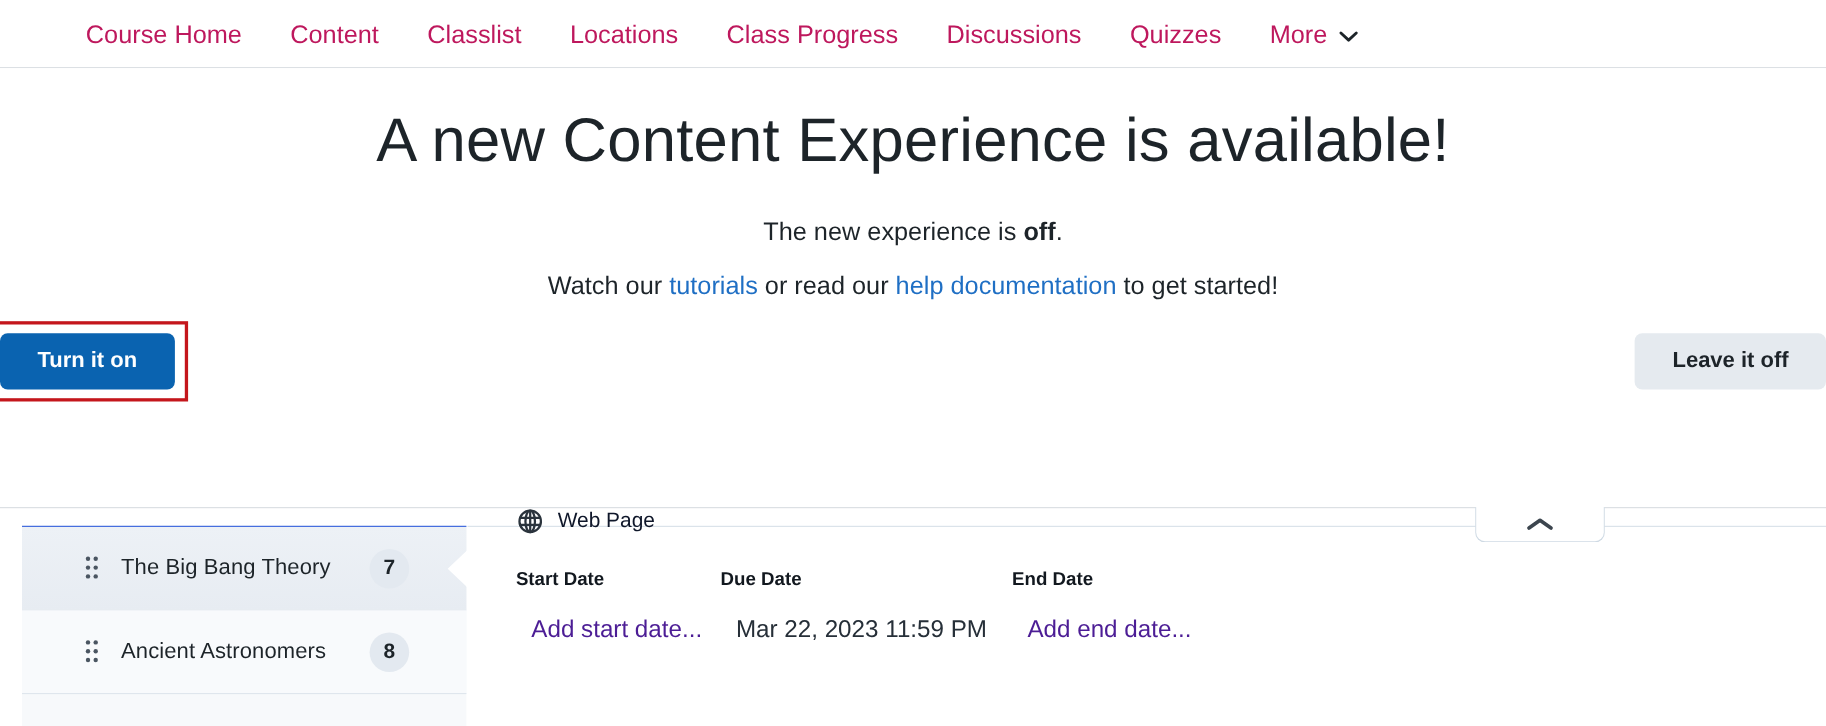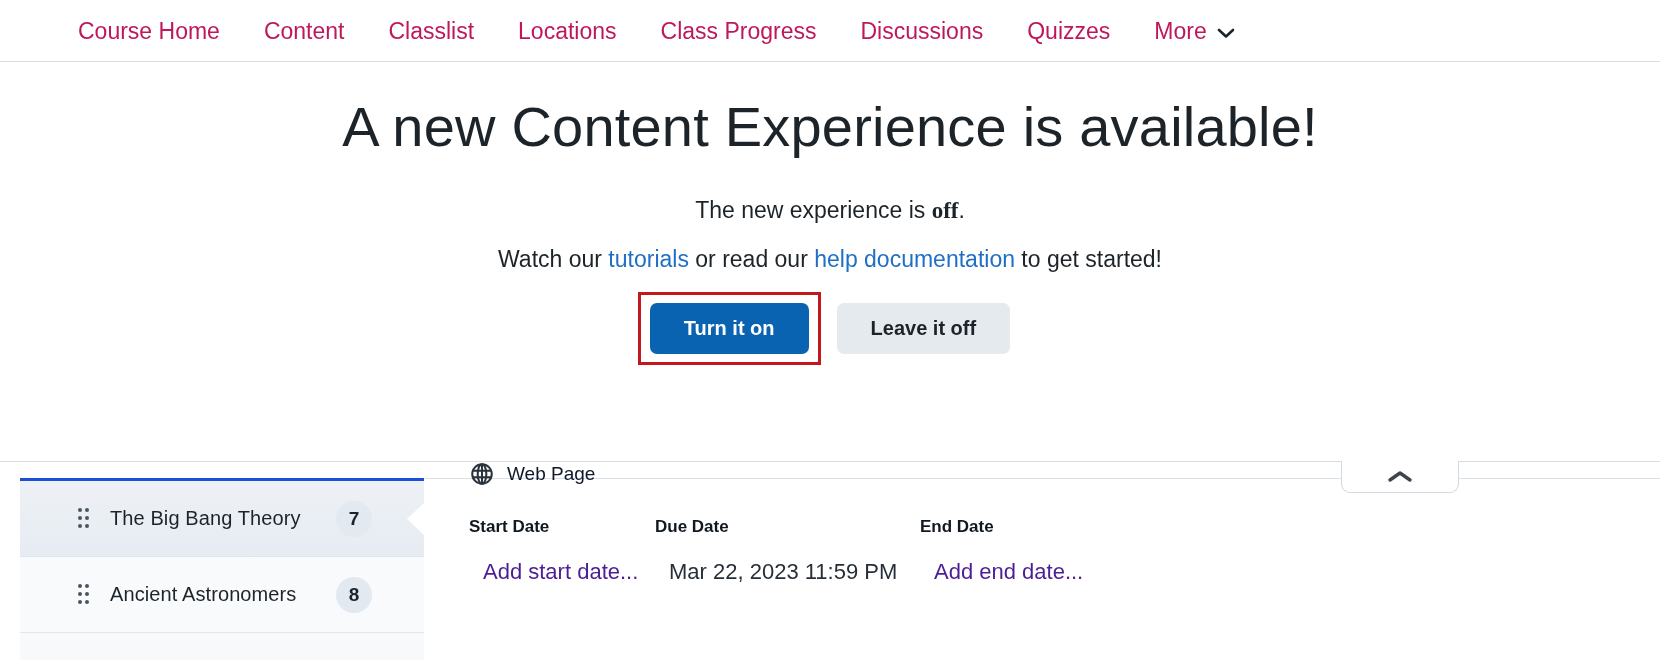--- a/index.html
+++ b/index.html
@@ -12,21 +12,21 @@
   .page { position: relative; width: 1660px; height: 660px; background: #fff; }
 
   
   .app-bg {
     position: absolute; left: 0; top: 0; width: 1660px; height: 660px;
     background: #ffffff;
   }
   .app-sidebar {
     position: absolute; left: 20px; top: 478px; width: 404px; height: 182px;
     background: #f7f9fb;
-    border-top: 3px solid #1d4ed8;
+    border-top: 1px solid #1d4ed8;
   }
   .sb-item {
     position: relative;
     height: 76px;
     display: flex; align-items: center;
     padding-left: 48px;
     border-bottom: 1px solid #dfe6ed;
     background: #f8fafc;
   }
   .sb-item.selected {
@@ -114,31 +114,31 @@
     background: #ffffff;
     border-bottom: 1px solid #d9dde1;
     text-align: center;
   }
   .ov-title {
     margin-top: 32px;
     font-size: 56px; font-weight: normal; color: #1d2429;
     letter-spacing: .2px;
   }
   .ov-status { margin-top: 38px; font-size: 23px; color: #1d2429; }
-  .ov-status b { font-weight: bold; font-family: Liberation Serif, serif; }
+  .ov-status b { font-weight: bold; }
   .ov-para {
     margin: 20px auto 0; max-width: 990px;
     font-size: 23px; line-height: 1.55; color: #1d2429;
   }
   .ov-links { margin-top: 22px; font-size: 23px; color: #1d2429; }
   .ov-links a { color: #1f6fc4; text-decoration: none; cursor: pointer; }
 
   .btn-row {
     margin-top: 30px;
-    display: flex; justify-content: center; align-items: center; gap: 28px;
+    display: flex; justify-content: space-between; align-items: center; gap: 28px;
   }
   .btn {
     font-size: 20px; font-weight: bold;
     border: none; border-radius: 7px;
     padding: 14px 34px;
     cursor: pointer;
     font-family: "Liberation Sans", sans-serif;
   }
   .btn-primary { background: #0a63b0; color: #ffffff; min-width: 148px; }
   .btn-secondary { background: #e5eaef; color: #1d2429; min-width: 158px; }

